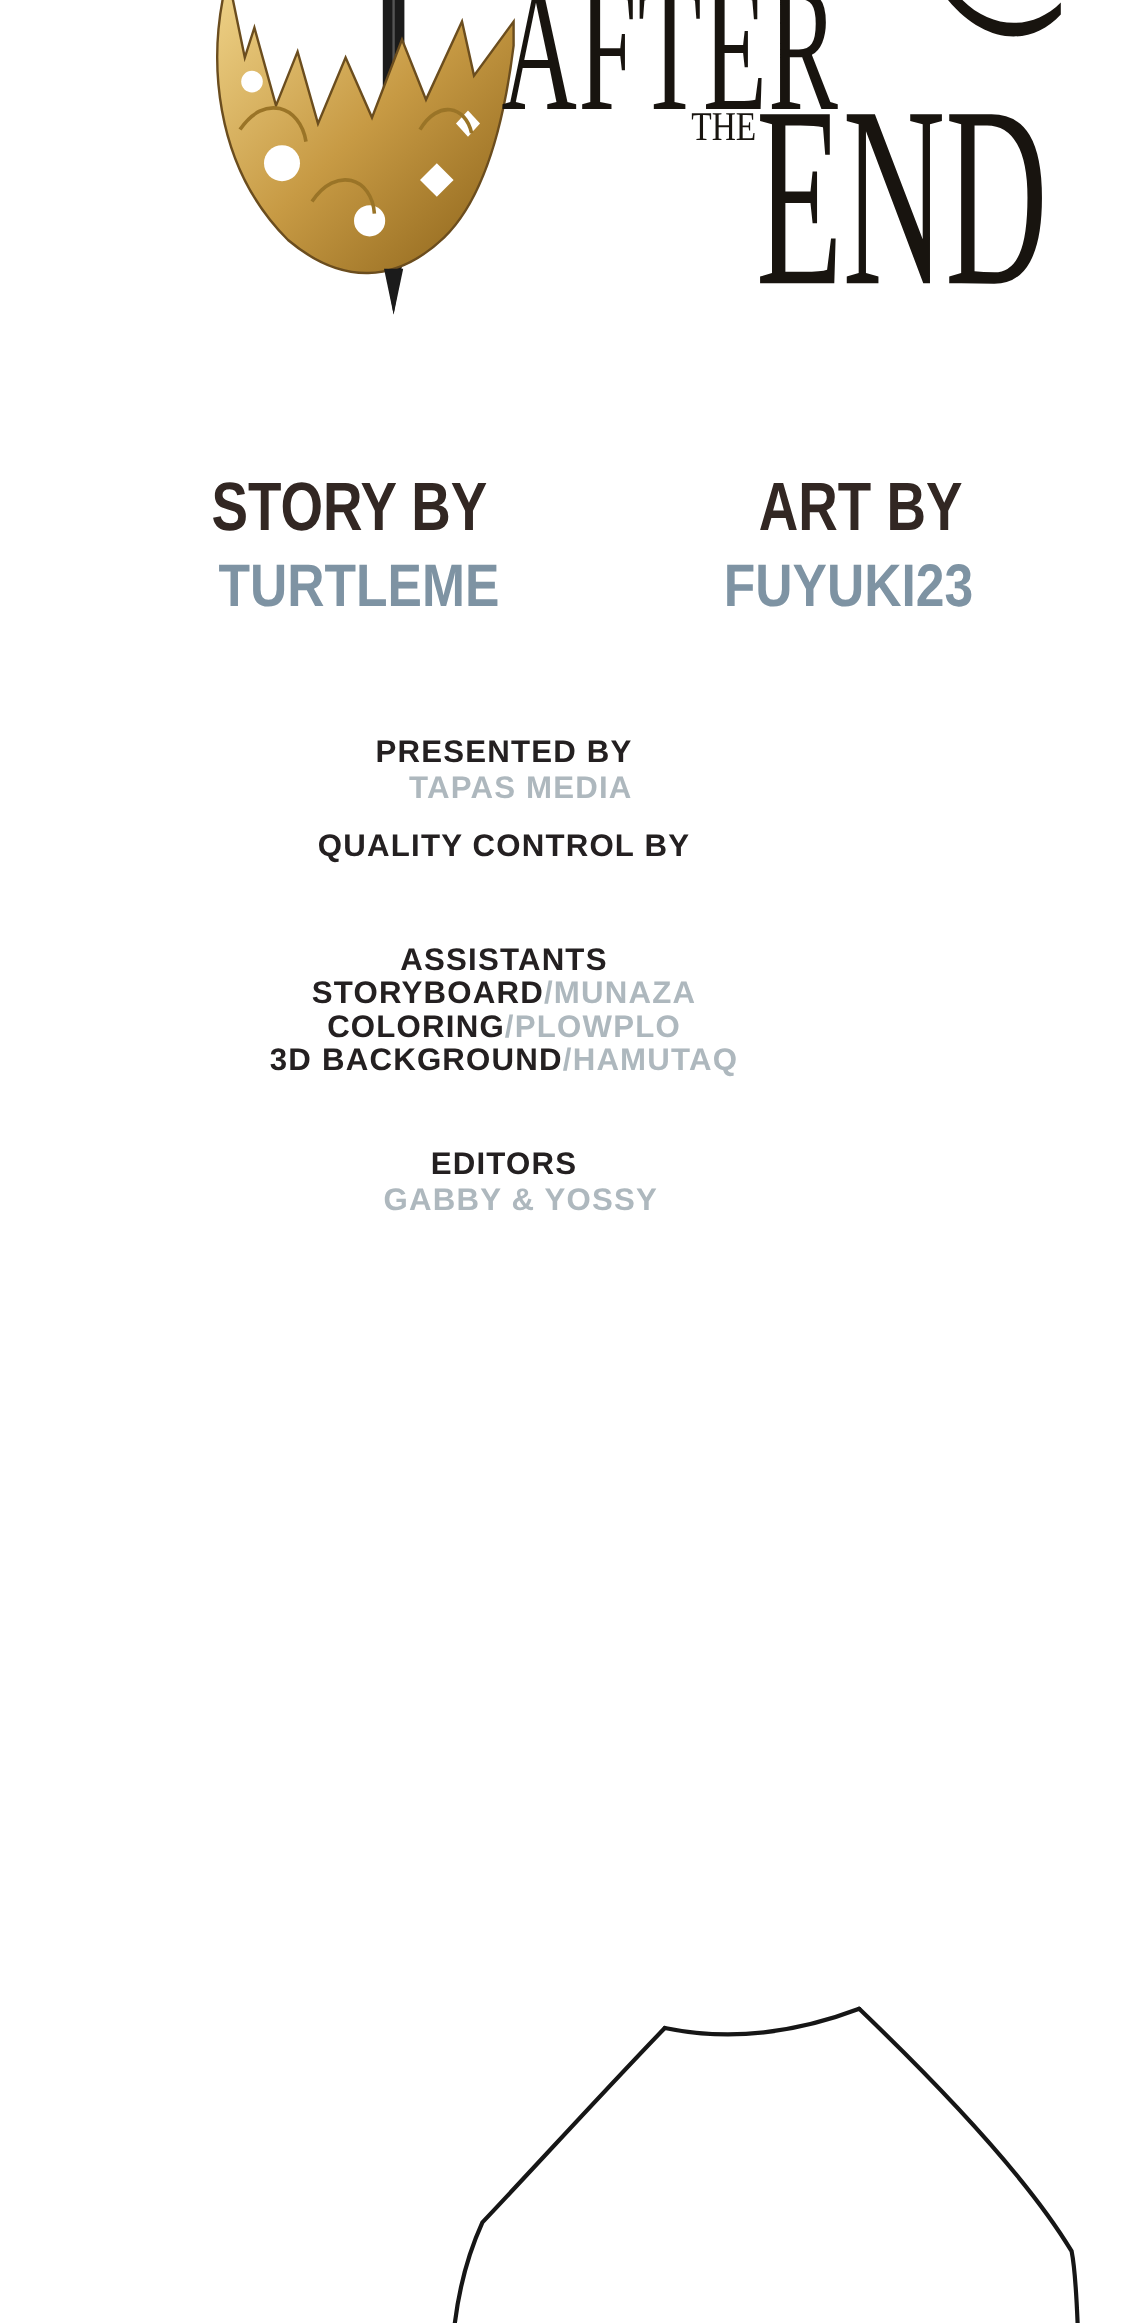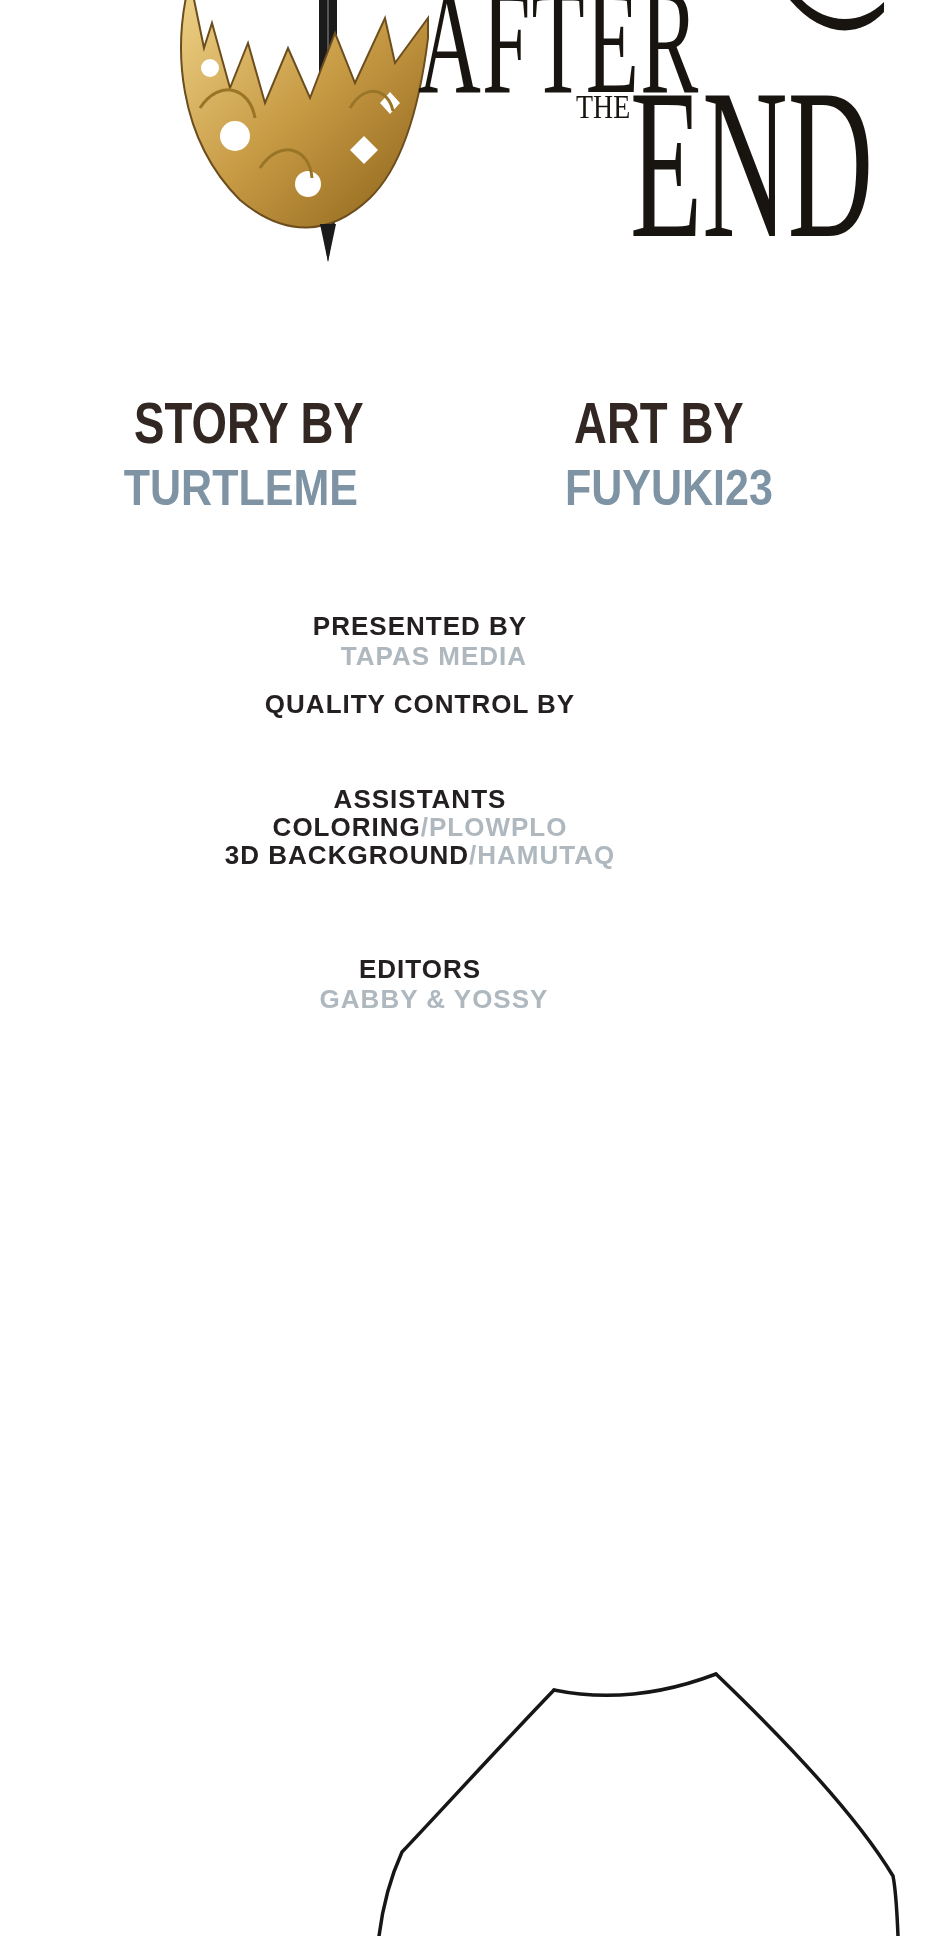--- a/index.html
+++ b/index.html
@@ -23,23 +23,23 @@
     color:#18140f;white-space:nowrap;
     transform:scaleX(0.82);transform-origin:left top;
   }
   .logo-end{
     position:absolute;left:630px;top:56px;
     font-family:"Liberation Serif",serif;font-size:215px;line-height:1;
     color:#18140f;white-space:nowrap;
     transform:scaleX(0.55);transform-origin:left top;
   }
   
-  .byline{position:absolute;text-align:left;line-height:1;}
+  .byline{position:absolute;text-align:right;line-height:1;}
   .byline-story{left:100px;top:395px;width:340px;}
-  .byline-art{left:544px;top:395px;width:300px;}
+  .byline-art{left:532px;top:395px;width:300px;}
   .byline .bl-label{
     display:block;font-size:57px;font-weight:bold;color:#322723;
     transform:scaleX(0.80);transform-origin:center top;white-space:nowrap;
   }
   .byline .bl-name{
     display:block;margin-top:11px;font-size:50px;font-weight:bold;color:#7e93a3;
     transform:scaleX(0.86);transform-origin:center top;white-space:nowrap;
   }
   
   .credit{position:absolute;left:0;width:840px;text-align:center;
@@ -112,20 +112,23 @@
     <span class="cr-name">TAPAS MEDIA</span>
   </div>
 
   <div class="credit credit-qc">
     <span class="cr-label">QUALITY CONTROL BY</span>
   </div>
 
   <div class="credit credit-assistants">
     <span class="cr-label">ASSISTANTS</span>
     <span class="cr-row">
+      <span class="cr-role">STORYBOARD</span><span class="cr-sep">/</span><span class="cr-light">MUNAZA</span>
+    </span>
+    <span class="cr-row">
       <span class="cr-role">COLORING</span><span class="cr-sep">/</span><span class="cr-light">PLOWPLO</span>
     </span>
     <span class="cr-row">
       <span class="cr-role">3D BACKGROUND</span><span class="cr-sep">/</span><span class="cr-light">HAMUTAQ</span>
     </span>
   </div>
 
   <div class="credit credit-editors">
     <span class="cr-label">EDITORS</span>
     <span class="cr-name">GABBY &amp; YOSSY</span>

